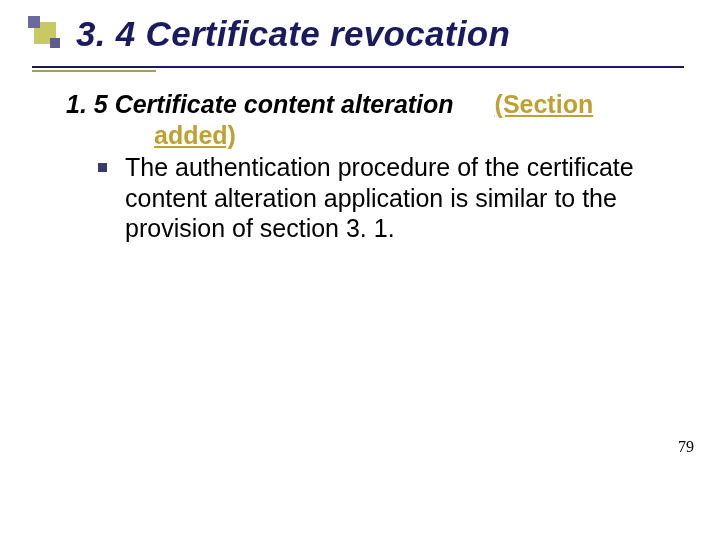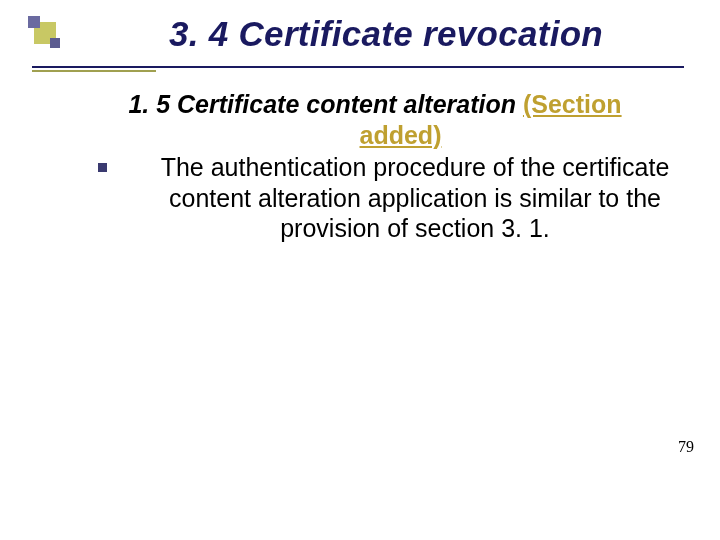--- a/index.html
+++ b/index.html
@@ -10,21 +10,20 @@
     background: #ffffff;
     font-family: Verdana, Geneva, sans-serif;
     position: relative;
     overflow: hidden;
   }
   .slide {
     position: relative;
     width: 720px;
     height: 472px;
     box-sizing: border-box;
-    text-align: center;
   }
   .corner-deco {
     position: absolute;
     top: 16px;
     left: 28px;
     width: 40px;
     height: 34px;
   }
   .corner-deco .sq1 {
     position: absolute;
@@ -90,39 +89,39 @@
     background: #3a3a70;
     margin-top: 11px;
     margin-right: 18px;
     flex-shrink: 0;
   }
   .bullet-text {
     flex: 1;
   }
   .bullet-row.indent {
     margin-left: 32px;
-    gap: 21px;
   }
   .heading2 {
     font-family: Verdana, Geneva, sans-serif;
     font-style: italic;
     font-weight: bold;
     color: #000;
     margin-top: 3px;
     margin-bottom: 2px;
   }
   .heading2 .annot {
     color: #bfa030;
     font-weight: bold;
     font-style: normal;
     text-decoration: underline;
+    margin-left: 34px;
   }
   .heading2 .annot-line2 {
     display: block;
-    margin-left: 51px;
+    margin-left: 88px;
   }
   .page-num {
     position: absolute;
     right: 26px;
     bottom: 16px;
     font-size: 16px;
     color: #000;
     font-family: "Times New Roman", serif;
   }
 </style>

